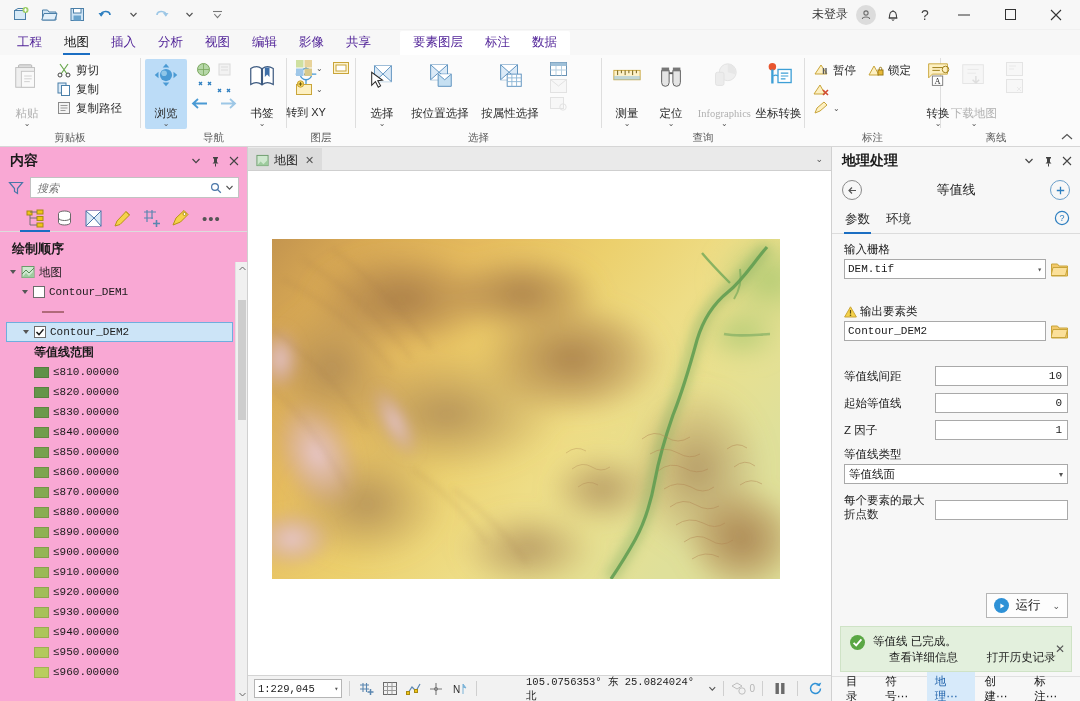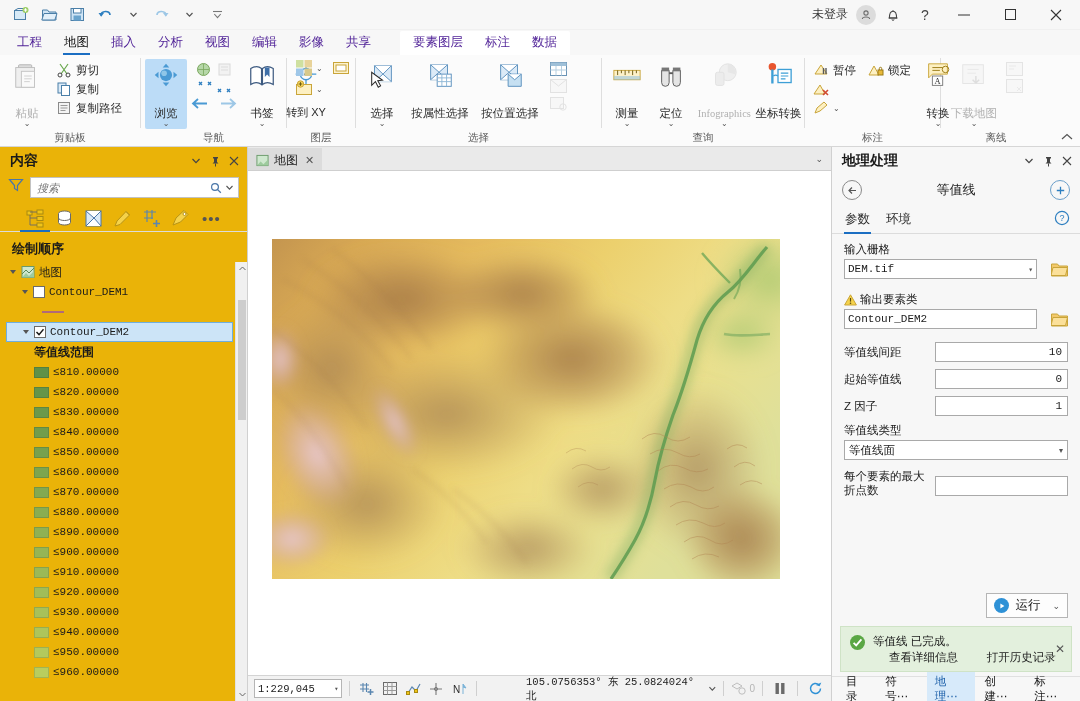--- a/index.html
+++ b/index.html
@@ -108,32 +108,32 @@
   .icon-32 { width:30px;height:30px; }
 
   
   .main {
     position:absolute; top:147px; left:0; width:1080px; height:554px; display:flex;
     background:#f0f0f0;
   }
 
   
   .pane-contents {
-    width:248px; background:#eab308; border-right:1px solid #d0d0d0;
+    width:248px; background:#f9a8d4; border-right:1px solid #d0d0d0;
     display:flex; flex-direction:column; position:relative;
   }
   .pane-head {
     height:28px; display:flex; align-items:center; padding:0 4px 0 10px;
   }
   .pane-title { font-size:14px; color:#1a1a1a; font-weight:bold; }
   .pane-head-btns { margin-left:auto; display:flex; align-items:center; gap:1px; }
   .phb { width:18px;height:18px;display:flex;align-items:center;justify-content:center;
     cursor:pointer;color:#444; font-size:11px; }
   .contents-search {
-    display:flex; align-items:flex-start; gap:6px; padding:2px 8px 4px 8px;
+    display:flex; align-items:center; gap:6px; padding:2px 8px 4px 8px;
   }
   .filter-ico { width:16px;height:16px;flex:0 0 16px; }
   .csearch {
     flex:1; height:21px; background:#fff; border:1px solid #c2c2c2;
     display:flex; align-items:center; padding:0 4px; gap:3px;
   }
   .csearch input {
     flex:1; border:none; outline:none; font-size:11px; font-style:italic; color:#9a9a9a;
     background:transparent; font-family:"Liberation Sans", sans-serif;
   }
@@ -240,21 +240,21 @@
     display:flex; align-items:center; gap:14px; padding:4px 10px 0 12px;
     border-bottom:1px solid #dcdcdc; position:relative;
   }
   .gtab { font-size:12.5px; padding:2px 1px 5px; cursor:pointer; position:relative; color:#2b2b2b;}
   .gtab.active:after { content:""; position:absolute;left:0;right:0;bottom:-1px;height:2px;
     background:#1b6ec2; }
   .help-ico { margin-left:auto; margin-bottom:4px; }
   .geo-form { flex:1; padding:8px 12px 0 12px; overflow:hidden; }
   .fld-label { font-size:11.5px; color:#1a1a1a; margin-bottom:2px; display:flex;
     align-items:center; gap:3px; }
-  .fld-row { display:flex; align-items:center; gap:14px; margin-bottom:13px; }
+  .fld-row { display:flex; align-items:center; gap:5px; margin-bottom:25px; }
   .combo {
     flex:1; height:20px; background:#fff; border:1px solid #a9a9a9; display:flex;
     align-items:center; padding:0 3px; font-family:"Liberation Mono", monospace;
     font-size:11px;
   }
   .combo .cv { margin-left:auto; font-size:8px; color:#555; }
   .folder-ico { width:17px;height:15px;flex:0 0 17px;cursor:pointer; }
   .inline-row { display:flex; align-items:center; margin-bottom:7px; gap:6px; }
   .inline-label { font-size:11.5px; width:85px; flex:0 0 85px; color:#1a1a1a; }
   .num-input {
@@ -541,33 +541,33 @@
             <path d="M8 5 l9 9 l9-9 M8 22 l9-8 l9 8" fill="#fff" stroke="#5a8fbd"></path>
             <path d="M5 12 L5 26 L9 22 L12 28 L14.5 26.5 L11.5 21 L16.5 20.5z" fill="#fff" stroke="#2b2b2b" stroke-width="1.1"></path>
           </svg>
           <span class="lbl">选择</span>
           <span class="cv">⌄</span>
         </div>
         <div class="big-btn" style="width:68px">
           <svg class="icon-32" viewBox="0 0 32 32">
             <path d="M6 4 h18 v16 h-18z" fill="#dbeaf7" stroke="#5a8fbd"></path>
             <path d="M6 4 l9 8 l9-8 M6 20 l9-8 l9 8" fill="#fff" stroke="#5a8fbd"></path>
-            <rect x="13" y="14" width="15" height="13" fill="#fff" stroke="#5a8fbd"></rect>
-            <path d="M13 18h15M13 22h15M18 14v13M23 14v13" stroke="#8fb8d6"></path>
-          </svg>
-          <span class="lbl">按属性选择</span>
+            <path d="M14 14 h14 v13 h-14z" fill="#c6e0f2" stroke="#5a8fbd"></path>
+            <path d="M14 14 l7 6 l7-6" fill="#fff" stroke="#5a8fbd"></path>
+          </svg>
+          <span class="lbl">按位置选择</span>
         </div>
         <div class="big-btn" style="width:68px">
           <svg class="icon-32" viewBox="0 0 32 32">
             <path d="M6 4 h18 v16 h-18z" fill="#dbeaf7" stroke="#5a8fbd"></path>
             <path d="M6 4 l9 8 l9-8 M6 20 l9-8 l9 8" fill="#fff" stroke="#5a8fbd"></path>
-            <path d="M14 14 h14 v13 h-14z" fill="#c6e0f2" stroke="#5a8fbd"></path>
-            <path d="M14 14 l7 6 l7-6" fill="#fff" stroke="#5a8fbd"></path>
-          </svg>
-          <span class="lbl">按位置选择</span>
+            <rect x="13" y="14" width="15" height="13" fill="#fff" stroke="#5a8fbd"></rect>
+            <path d="M13 18h15M13 22h15M18 14v13M23 14v13" stroke="#8fb8d6"></path>
+          </svg>
+          <span class="lbl">按属性选择</span>
         </div>
         <div class="small-col" style="padding-left:3px">
           <svg width="19" height="16" viewBox="0 0 19 16">
               <rect x="1.5" y="1.5" width="16" height="13" fill="#fff" stroke="#6a93b5"></rect>
               <rect x="1.5" y="1.5" width="16" height="3.5" fill="#9fc0d8"></rect>
               <path d="M1.5 9h16M7 5v9.5M12.5 5v9.5" stroke="#b6cfe0"></path>
             </svg>
           <svg width="19" height="16" viewBox="0 0 19 16" style="opacity:.4">
               <rect x="1.5" y="1.5" width="16" height="13" fill="#f2f2f2" stroke="#bdbdbd"></rect>
               <path d="M1.5 1.5 L9.5 8 L17.5 1.5" fill="none" stroke="#bdbdbd"></path>

